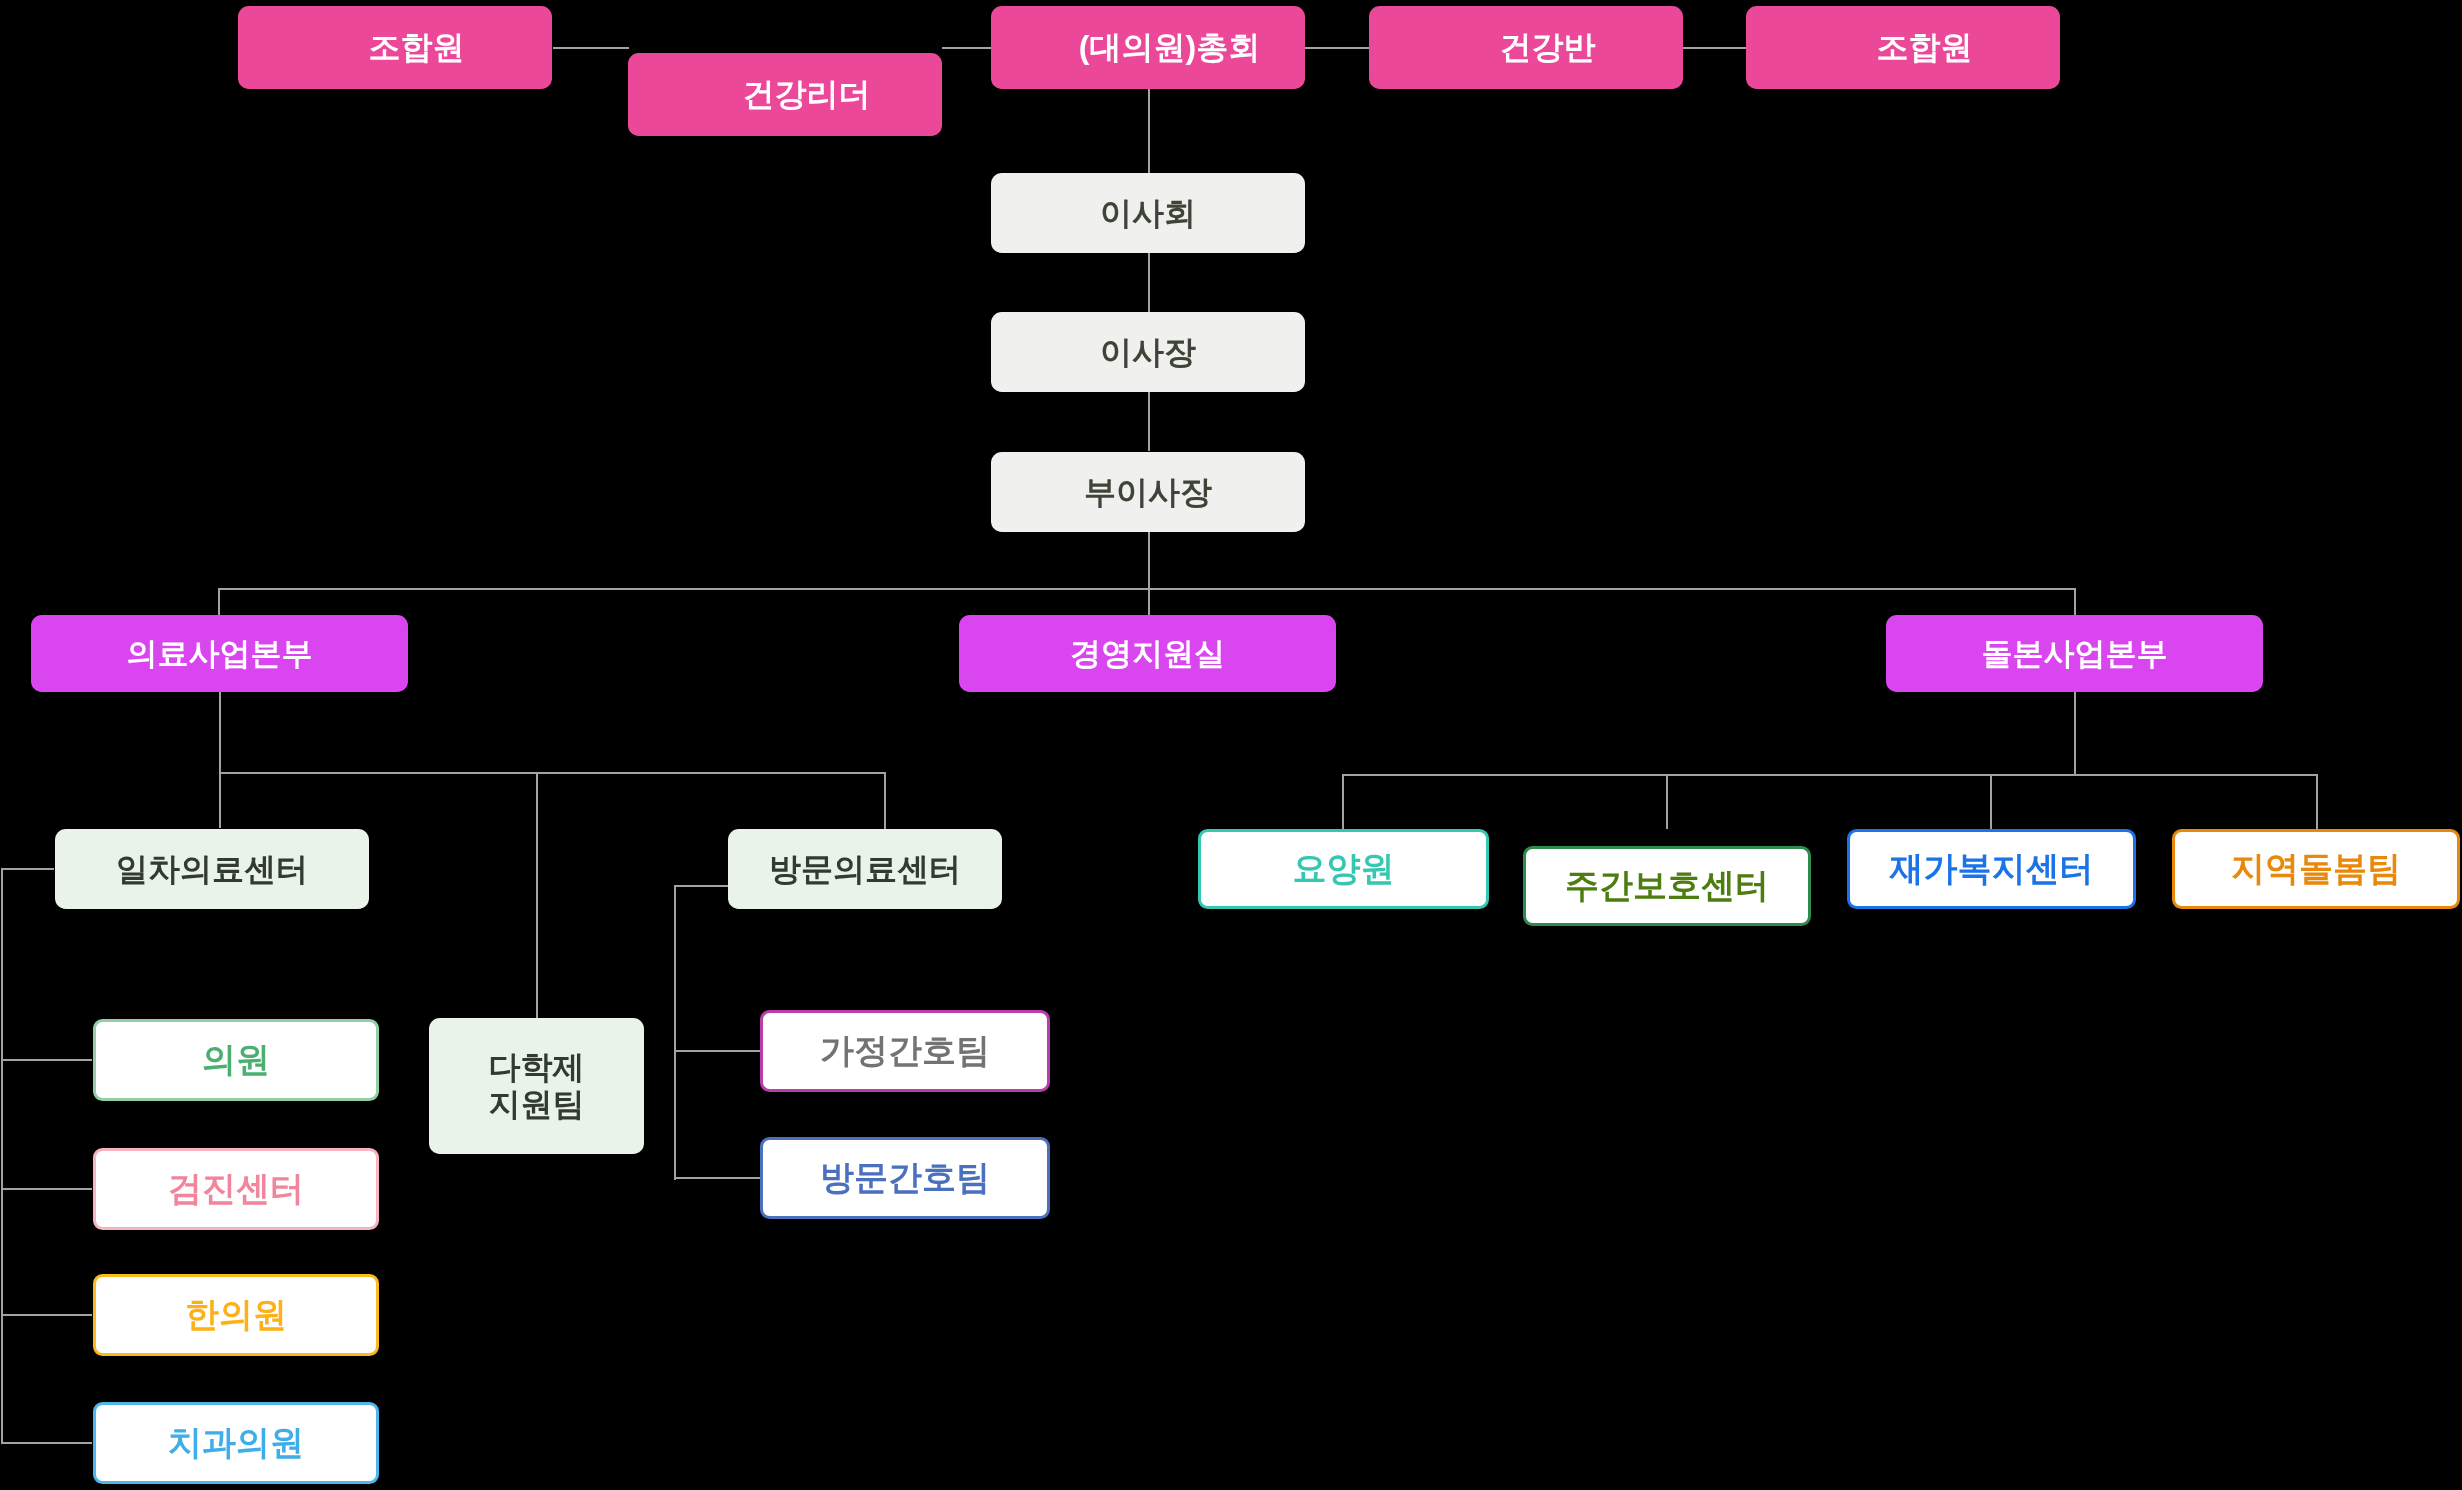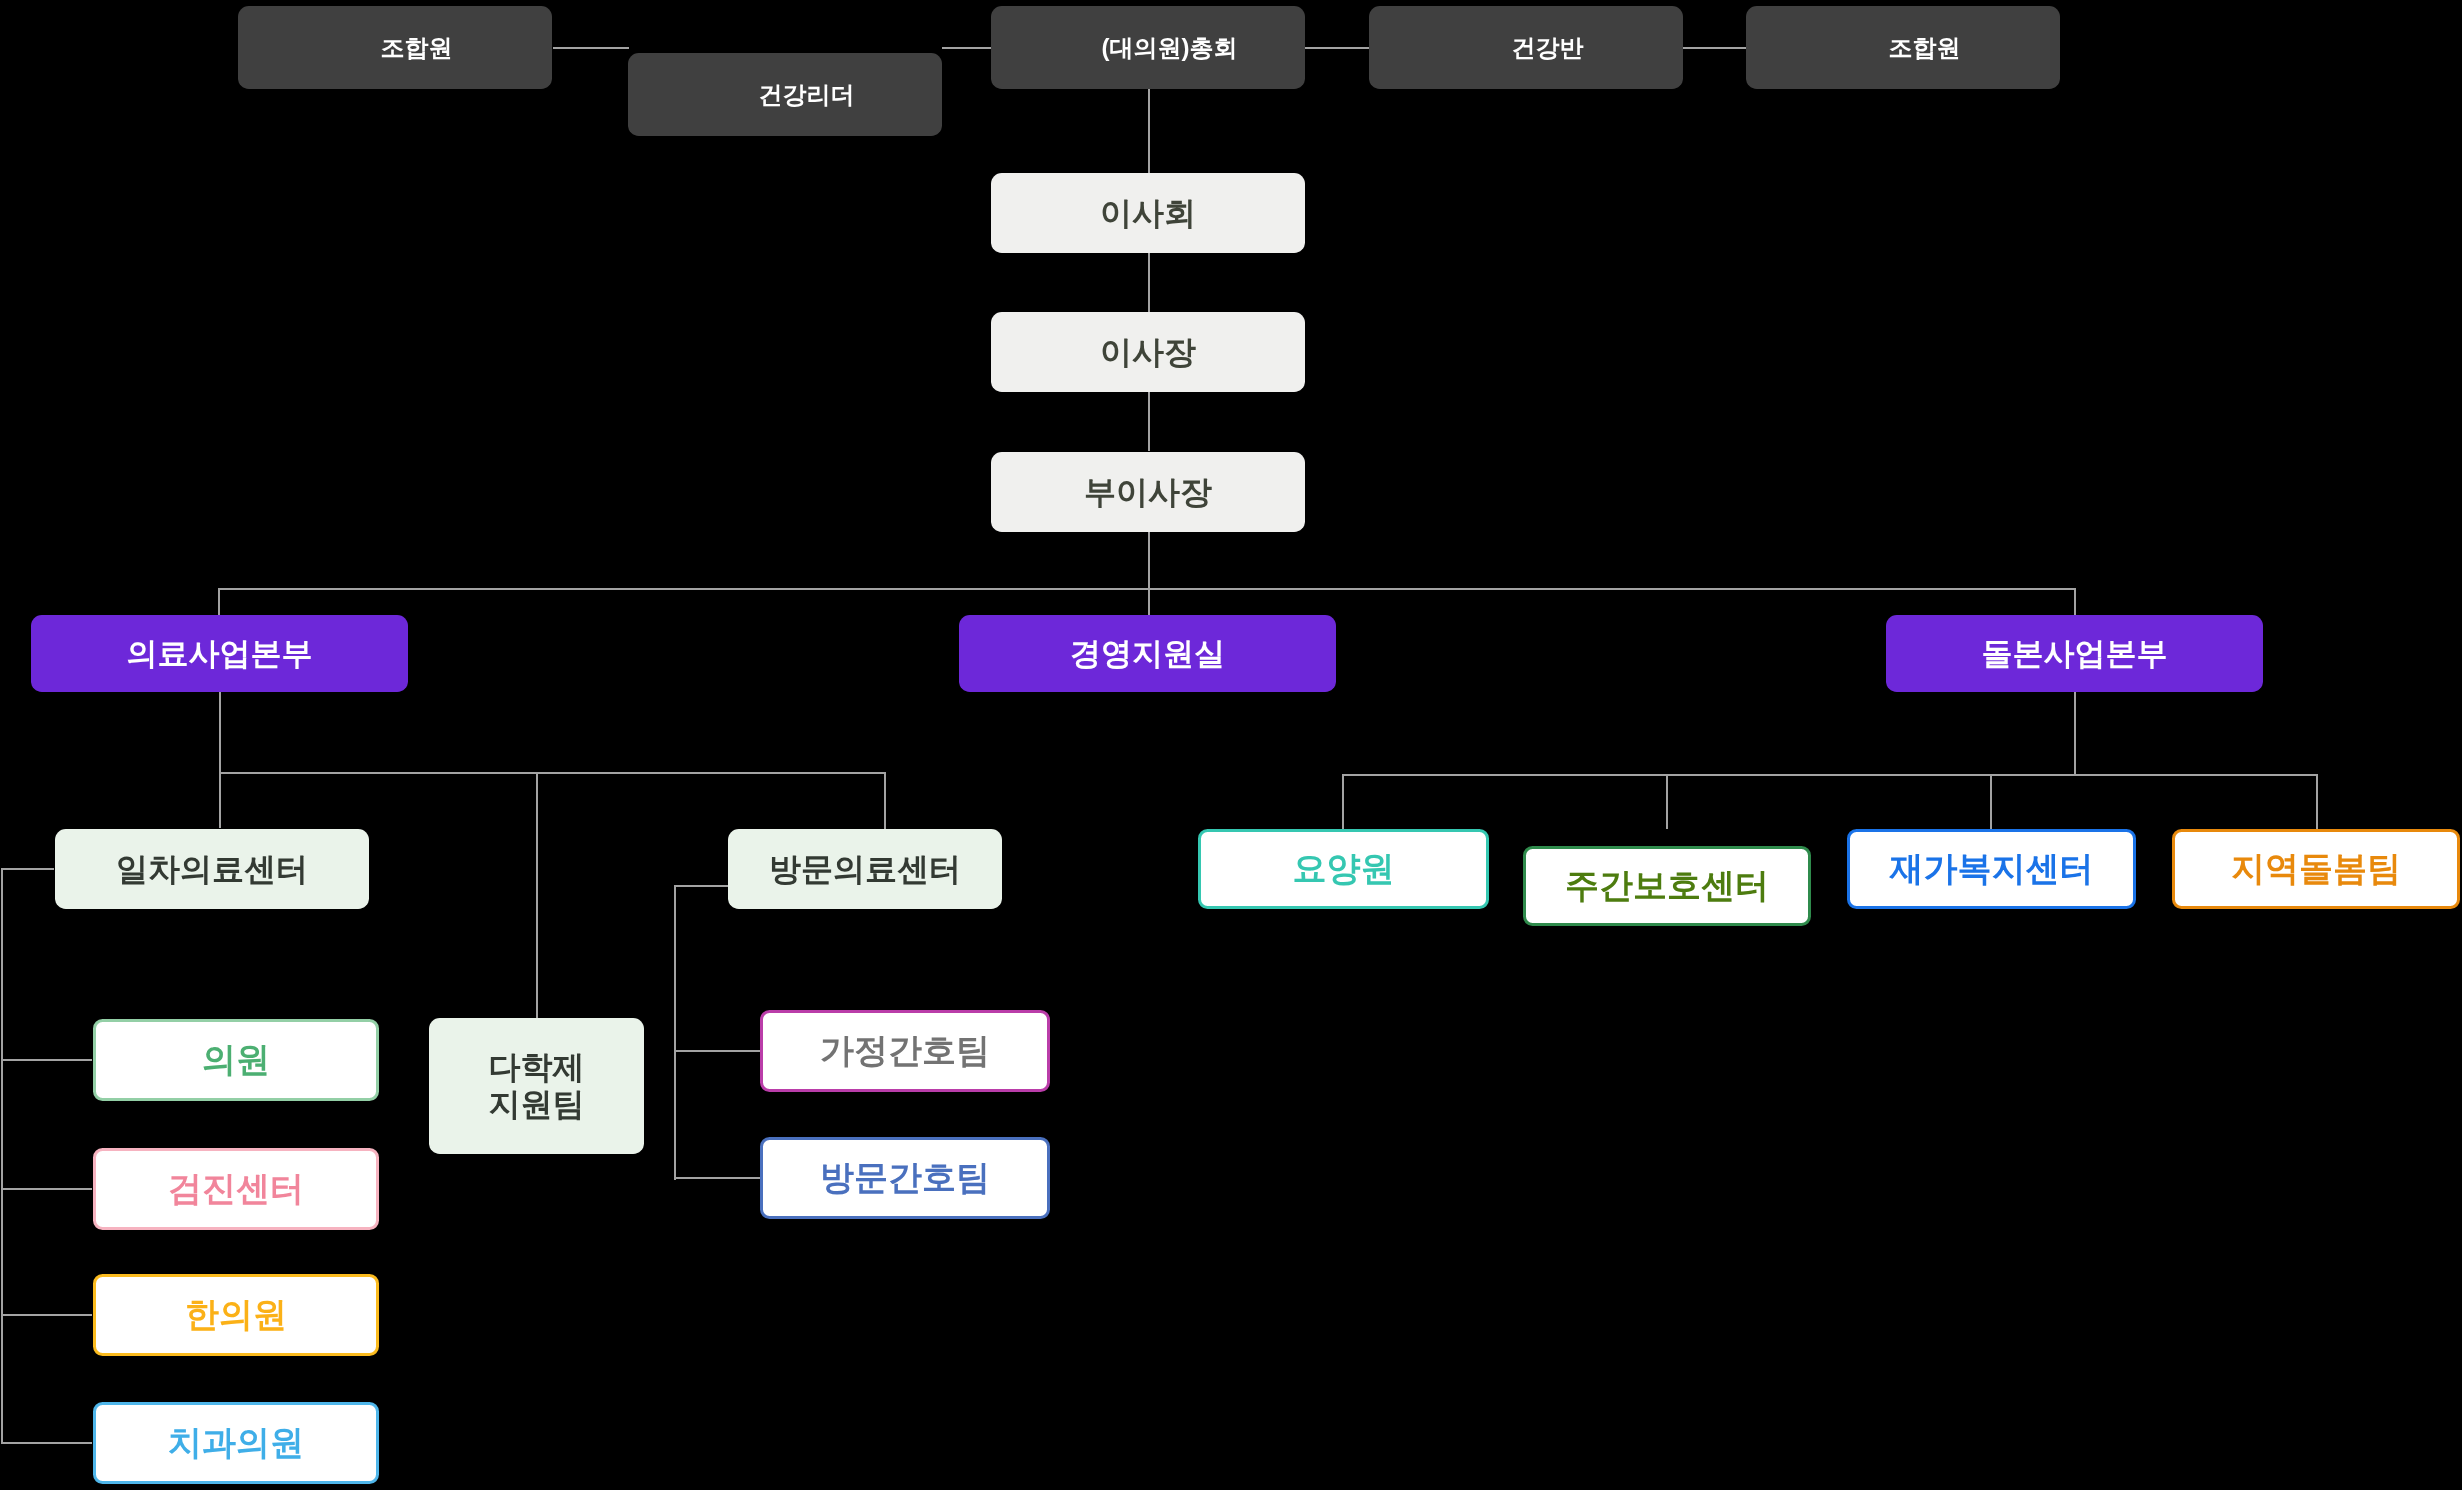--- a/index.html
+++ b/index.html
@@ -12,23 +12,23 @@
   }
   .node{
     position:absolute;
     display:flex;align-items:center;justify-content:center;
     text-align:center;
     box-sizing:border-box;
     border-radius:10.8px;
     line-height:1.15;
     white-space:pre-line;
   }
-  .green{background:#404040;color:#FFFFFF;font-size:24px;font-weight:600;padding-left:43px;}
+  .green{background:#ec4899;color:#FFFFFF;font-size:32px;font-weight:600;padding-left:43px;}
   .lightgray{background:#F0F0EE;color:#3F4439;font-size:32px;font-weight:600;}
-  .dark{background:#6d28d9;color:#FFFFFF;font-size:31px;font-weight:600;}
+  .dark{background:#d946ef;color:#FFFFFF;font-size:31px;font-weight:600;}
   .palegreen{background:#EAF3EA;color:#333A33;font-size:32px;font-weight:600;}
   .outlined{background:#FFFFFF;font-size:34px;font-weight:700;border-style:solid;border-width:3.4px;border-radius:9.5px;}
   .clinic{border-color:#93CFA6;color:#4CAF72;}
   .checkup{border-color:#F6B3C0;color:#F1859B;}
   .koreanmed{border-color:#FBBB1E;color:#FBB117;}
   .dental{border-color:#4FB6EA;color:#3FAEE8;}
   .homenurse{border-color:#BA3DA9;color:#737373;}
   .visitnurse{border-color:#4A70BE;color:#4A70BE;}
   .nursinghome{border-color:#35C7B1;color:#35C7B1;}
   .daycare{border-color:#2F8B4C;color:#4d7c0f;margin-top:17px;}

